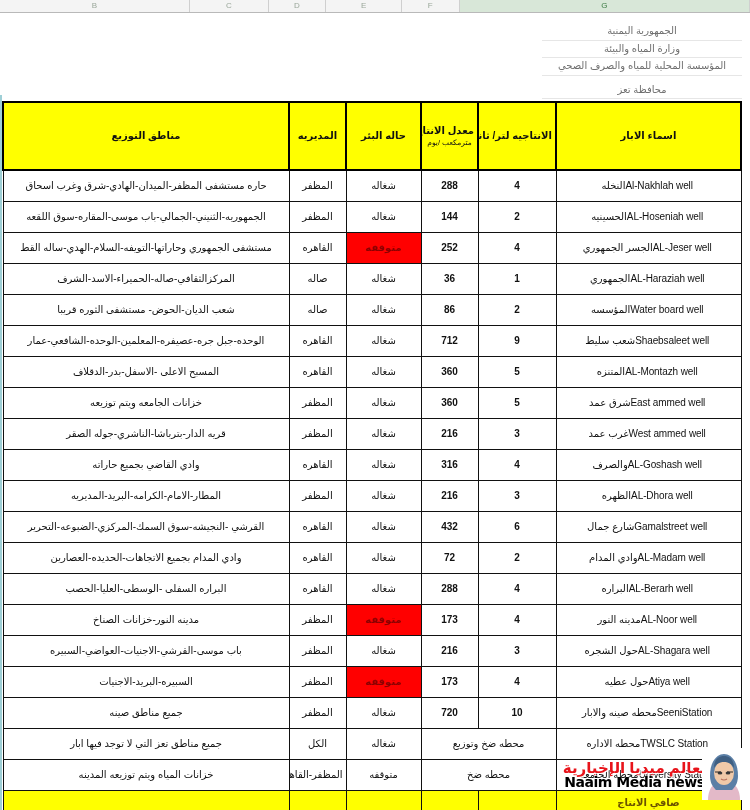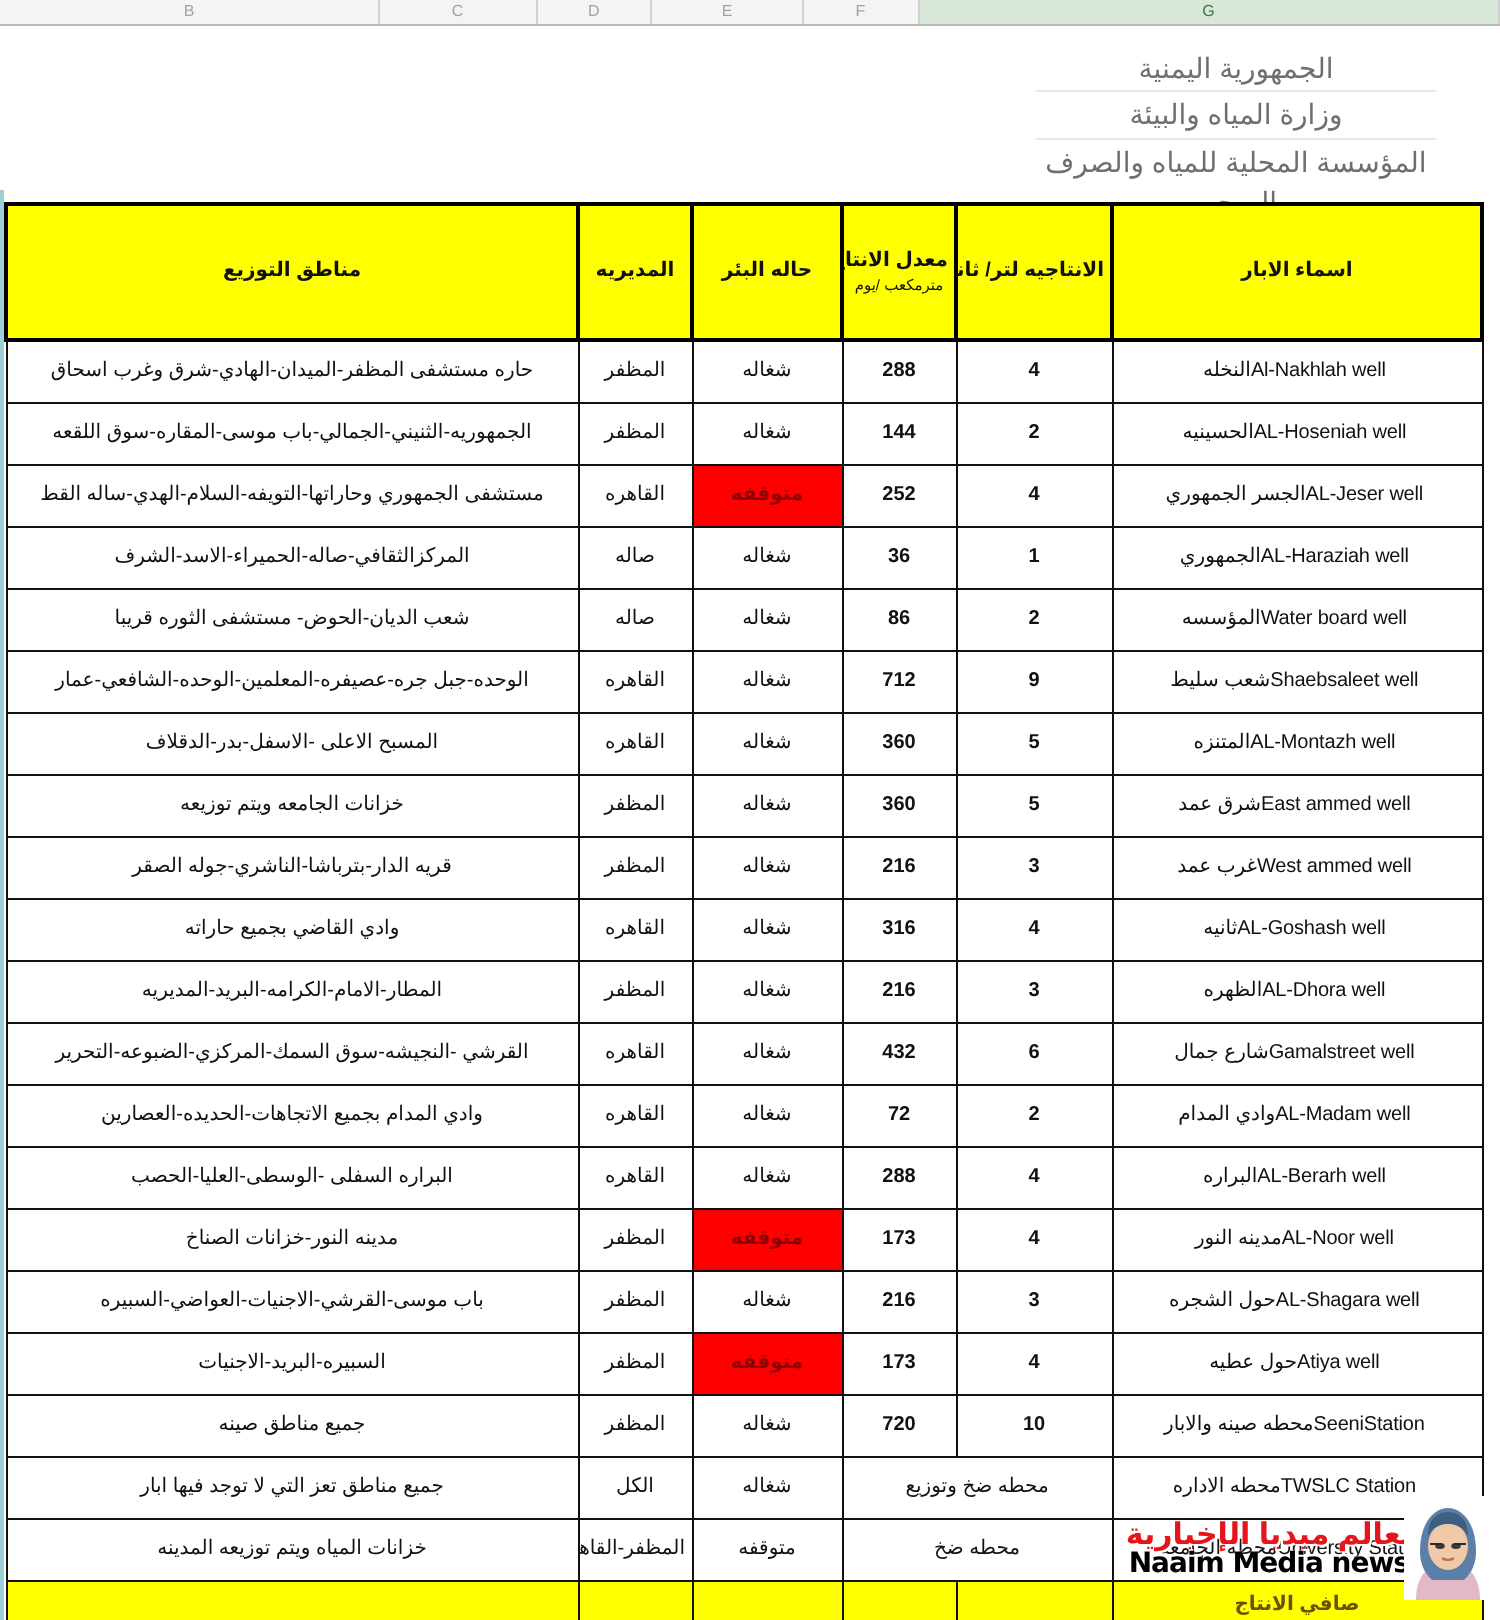--- a/index.html
+++ b/index.html
@@ -27,23 +27,23 @@
   
   .sheet{
     position:relative;width:750px;height:797px;box-sizing:border-box;
     border-left:2px solid #9ecfd6;
   }
   .letterhead{
     position:relative;height:82px;width:750px;box-sizing:border-box;
     background:#fff;border-bottom:0;
   }
   .lh-text{
-    position:absolute;top:10px;right:32px;width:200px;
+    position:absolute;top:10px;right:8px;width:200px;
     text-align:center;color:#6f6f6f;
-    font-size:14px;line-height:1.45;letter-spacing:.2px;
+    font-size:10px;line-height:1.45;letter-spacing:.2px;
   }
   .lh-text .l{display:block;border-bottom:1px solid #e6e6e6;padding:1px 0;}
   .lh-text .l.last{border-bottom:1px solid #e6e6e6;margin-top:6px;}
   .emblem{
     position:absolute;top:6px;left:0;right:0;margin:0 auto;
     width:120px;text-align:center;
   }
   .emblem .bism{
     font-size:12px;color:#2a2a2a;line-height:1;letter-spacing:-1px;
     font-family:"DejaVu Sans",sans-serif;opacity:.82;
@@ -143,20 +143,21 @@
   <div class="cc sel" style="width:291px">G</div>
 </div>
 
 <div class="sheet">
 
   <div class="letterhead">
     <div class="lh-text">
       <span class="l">الجمهورية اليمنية</span>
       <span class="l">وزارة المياه والبيئة</span>
       <span class="l">المؤسسة المحلية للمياه والصرف الصحي</span>
+      <span class="l last">محافظة تعز</span>
     </div>
 
   </div>
 
   <table class="wells">
     <colgroup>
       <col class="c-name">
         <col class="c-prod">
         <col class="c-daily">
       <col class="c-stat">
@@ -243,21 +244,21 @@
         </tr>
         <tr>
           <td class="name"><span class="en"> West ammed well </span><span>غرب عمد</span></td>
           <td class="num">3</td>
           <td class="num">216</td>
           <td class="status">شغاله</td>
           <td class="dir">المظفر</td>
           <td class="area">قريه الدار-بترباشا-الناشري-جوله الصقر</td>
         </tr>
         <tr>
-          <td class="name"><span class="en"> AL-Goshash well </span><span>ثانيه</span></td>
+          <td class="name"><span class="en"> AL-Goshash well </span><span>والصرف</span></td>
           <td class="num">4</td>
           <td class="num">316</td>
           <td class="status">شغاله</td>
           <td class="dir">القاهره</td>
           <td class="area">وادي القاضي بجميع حاراته</td>
         </tr>
         <tr>
           <td class="name"><span class="en"> AL-Dhora well </span><span>الظهره</span></td>
           <td class="num">3</td>
           <td class="num">216</td>

